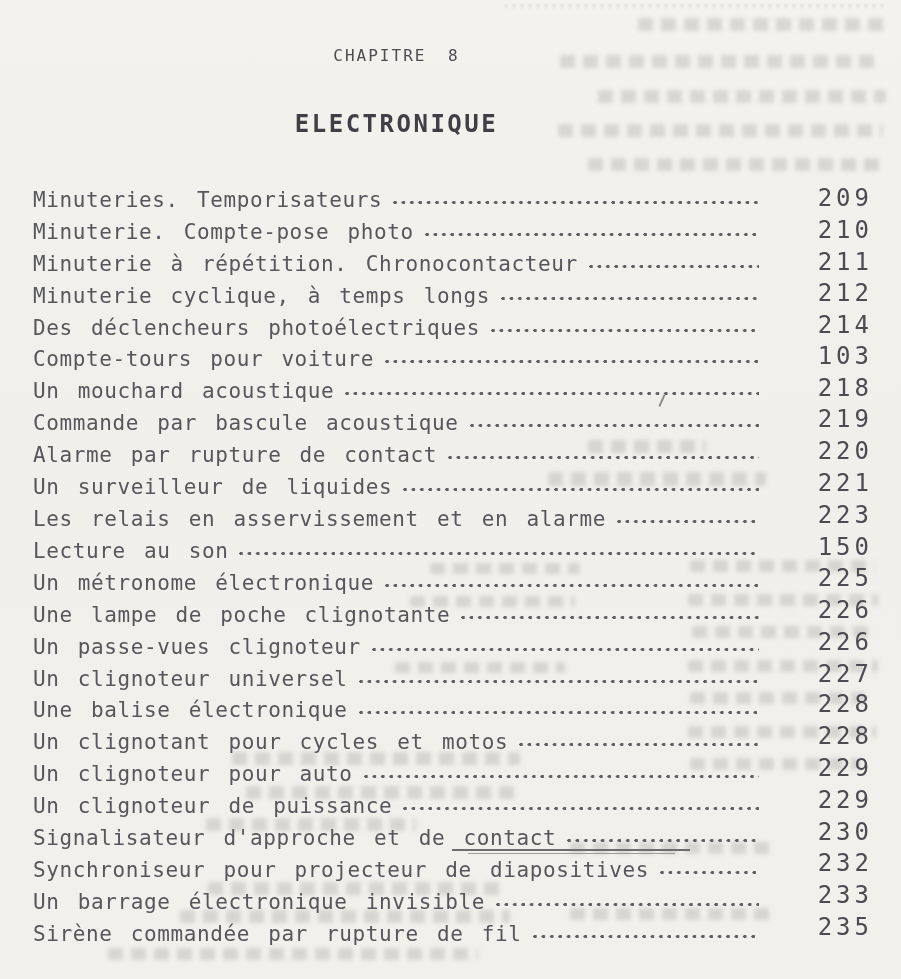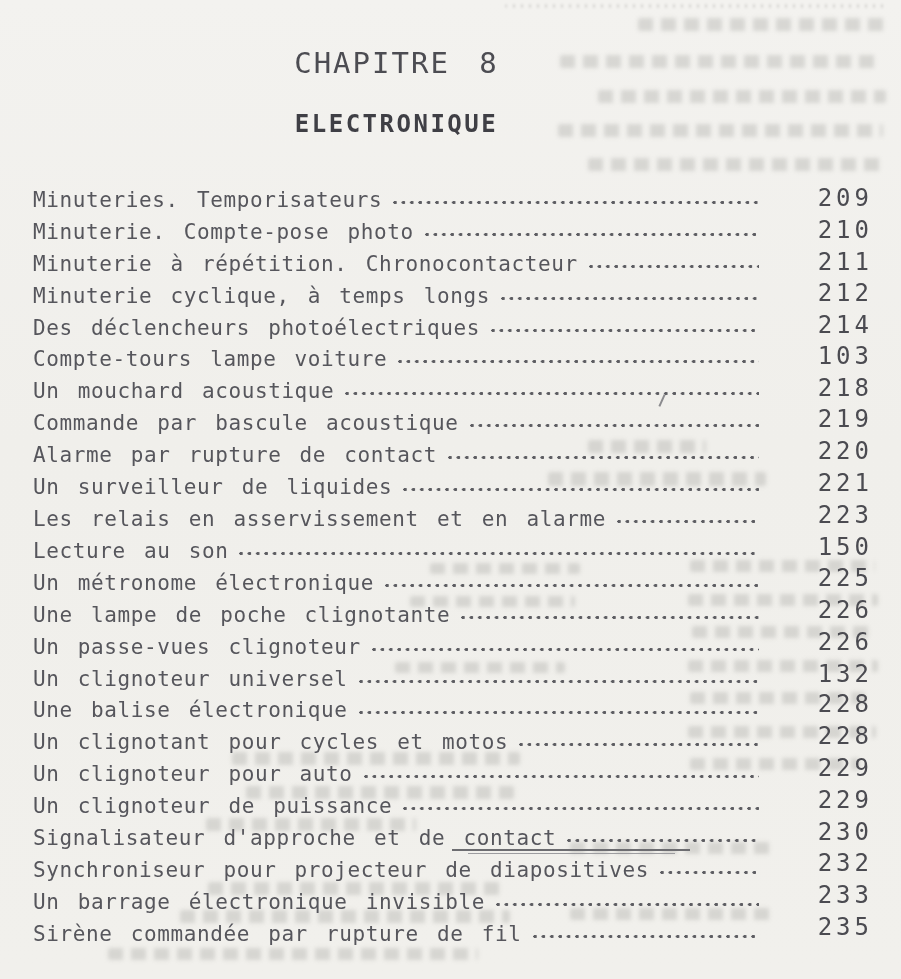--- a/index.html
+++ b/index.html
@@ -7,21 +7,21 @@
     position:relative;
     width:901px;height:979px;
     background:linear-gradient(180deg,#f3f2ef 0%,#f0efeb 45%,#f1f0ec 100%);
     overflow:hidden;
     font-family:"DejaVu Sans Mono","Liberation Mono",monospace;
     color:#55555b;
   }
   
   .chapter-label{
     position:absolute;left:33px;top:46px;width:727px;
-    text-align:center;font-size:29px;font-weight:400;
+    text-align:center;font-size:16px;font-weight:400;
     letter-spacing:2px;word-spacing:10px;color:#4c4c52;
   }
   .chapter-title{
     position:absolute;left:33px;top:110px;width:727px;
     text-align:center;font-size:24px;font-weight:700;
     letter-spacing:2.5px;color:#3f3f45;
   }
   
   .toc{
     position:absolute;left:33px;top:180px;width:836px;
@@ -115,21 +115,21 @@
     <span class="toc-title">Minuterie cyclique, à temps longs</span>
     <span class="leader"></span>
     <span class="toc-page" style="transform: translateY(-0.66px);">212</span>
   </div>
       <div class="toc-row">
     <span class="toc-title">Des déclencheurs photoélectriques</span>
     <span class="leader"></span>
     <span class="toc-page" style="transform: translateY(-0.88px);">214</span>
   </div>
       <div class="toc-row">
-    <span class="toc-title">Compte-tours lampe voiture</span>
+    <span class="toc-title">Compte-tours pour voiture</span>
     <span class="leader"></span>
     <span class="toc-page" style="transform: translateY(-1.1px);">103</span>
   </div>
       <div class="toc-row">
     <span class="toc-title">Un mouchard acoustique</span>
     <span class="leader"></span>
     <span class="toc-page" style="transform: translateY(-1.32px);">218</span>
   </div>
       <div class="toc-row">
     <span class="toc-title">Commande par bascule acoustique</span>
@@ -167,21 +167,21 @@
     <span class="toc-page" style="transform: translateY(-2.86px);">226</span>
   </div>
       <div class="toc-row">
     <span class="toc-title">Un passe-vues clignoteur</span>
     <span class="leader"></span>
     <span class="toc-page" style="transform: translateY(-3.08px);">226</span>
   </div>
       <div class="toc-row">
     <span class="toc-title">Un clignoteur universel</span>
     <span class="leader"></span>
-    <span class="toc-page" style="transform: translateY(-3.3px);">132</span>
+    <span class="toc-page" style="transform: translateY(-3.3px);">227</span>
   </div>
       <div class="toc-row">
     <span class="toc-title">Une balise électronique</span>
     <span class="leader"></span>
     <span class="toc-page" style="transform: translateY(-3.52px);">228</span>
   </div>
       <div class="toc-row">
     <span class="toc-title">Un clignotant pour cycles et motos</span>
     <span class="leader"></span>
     <span class="toc-page" style="transform: translateY(-3.74px);">228</span>

